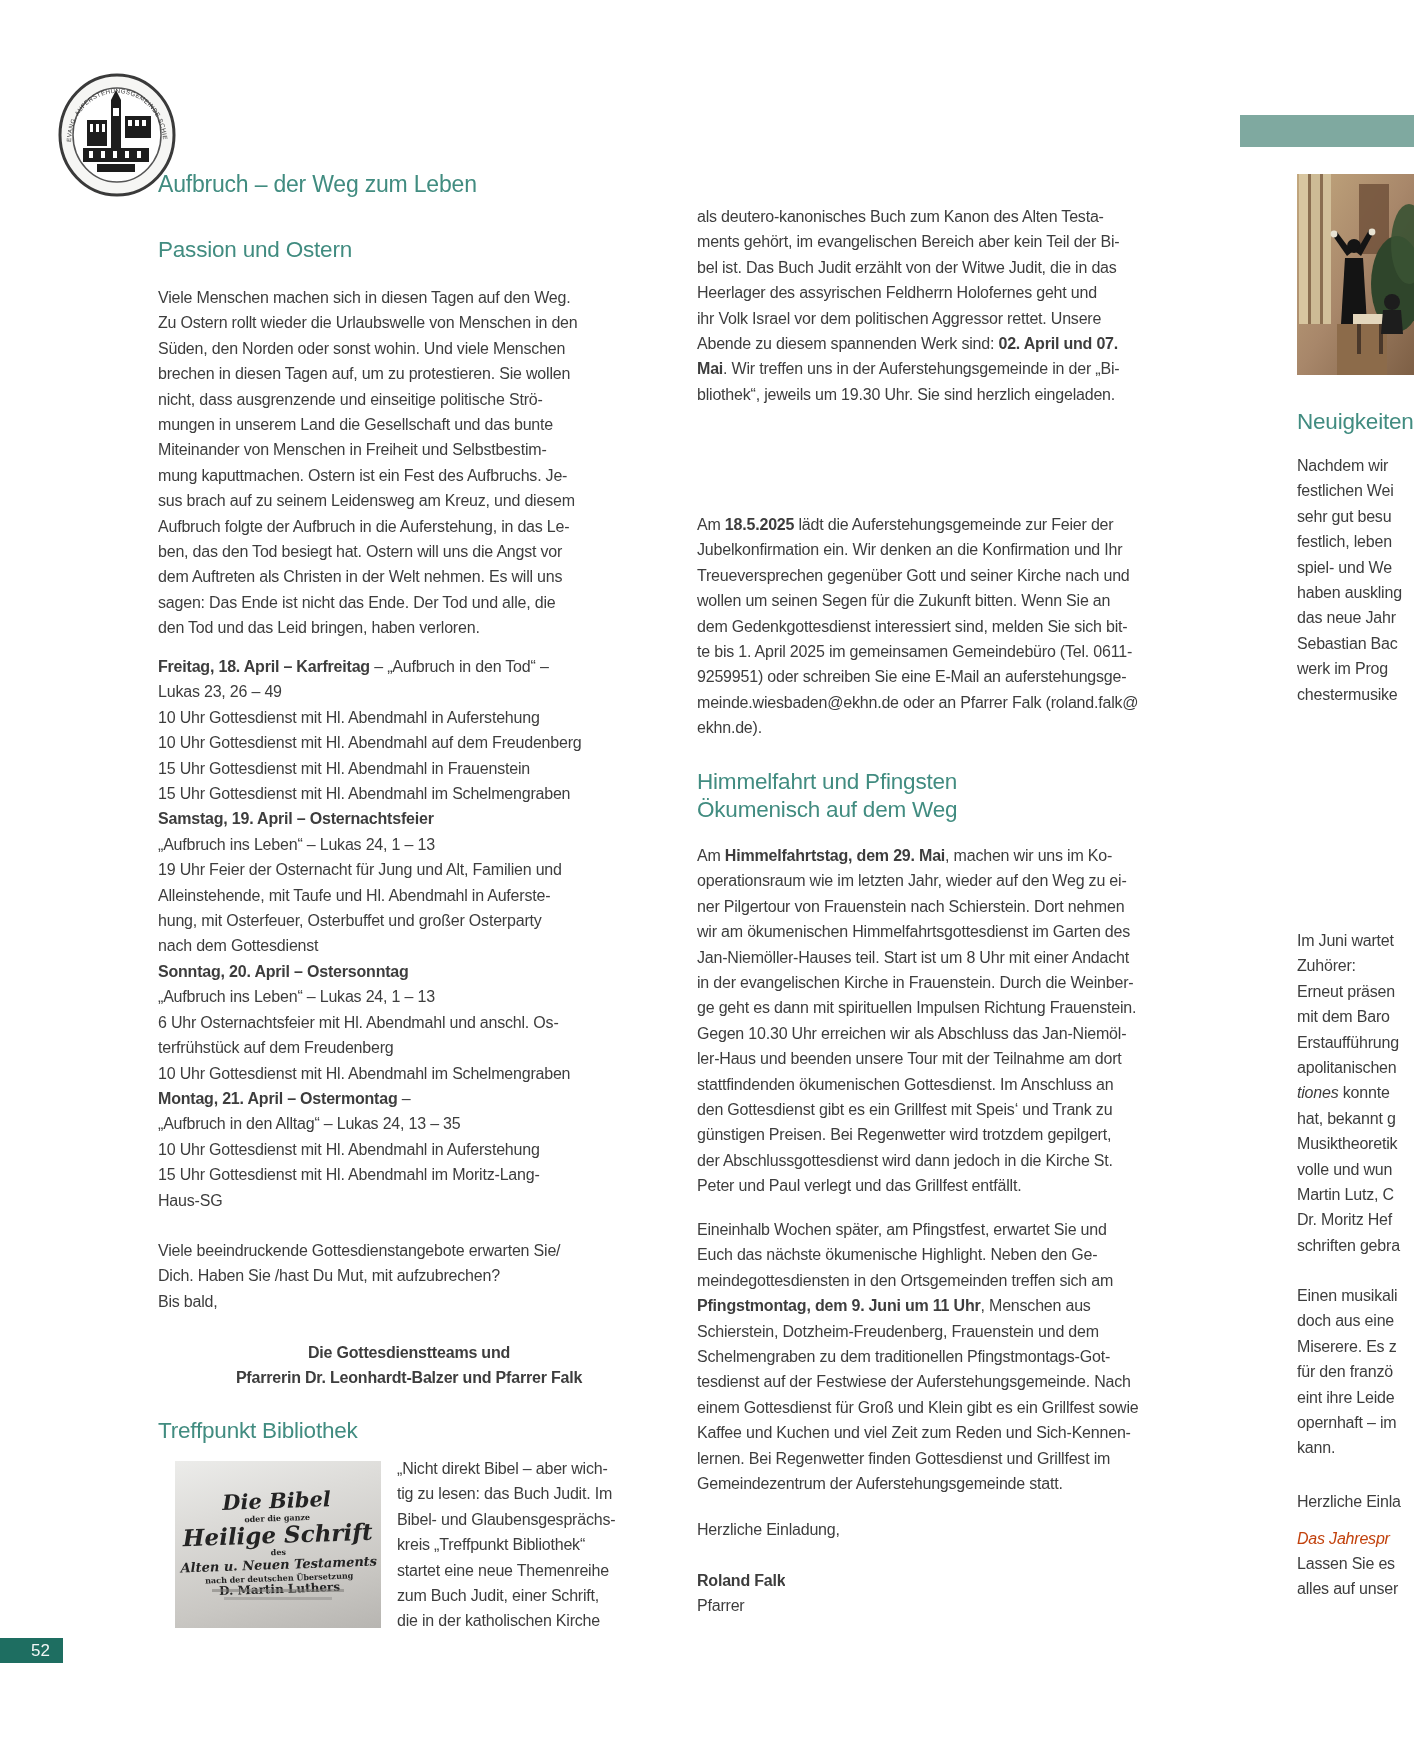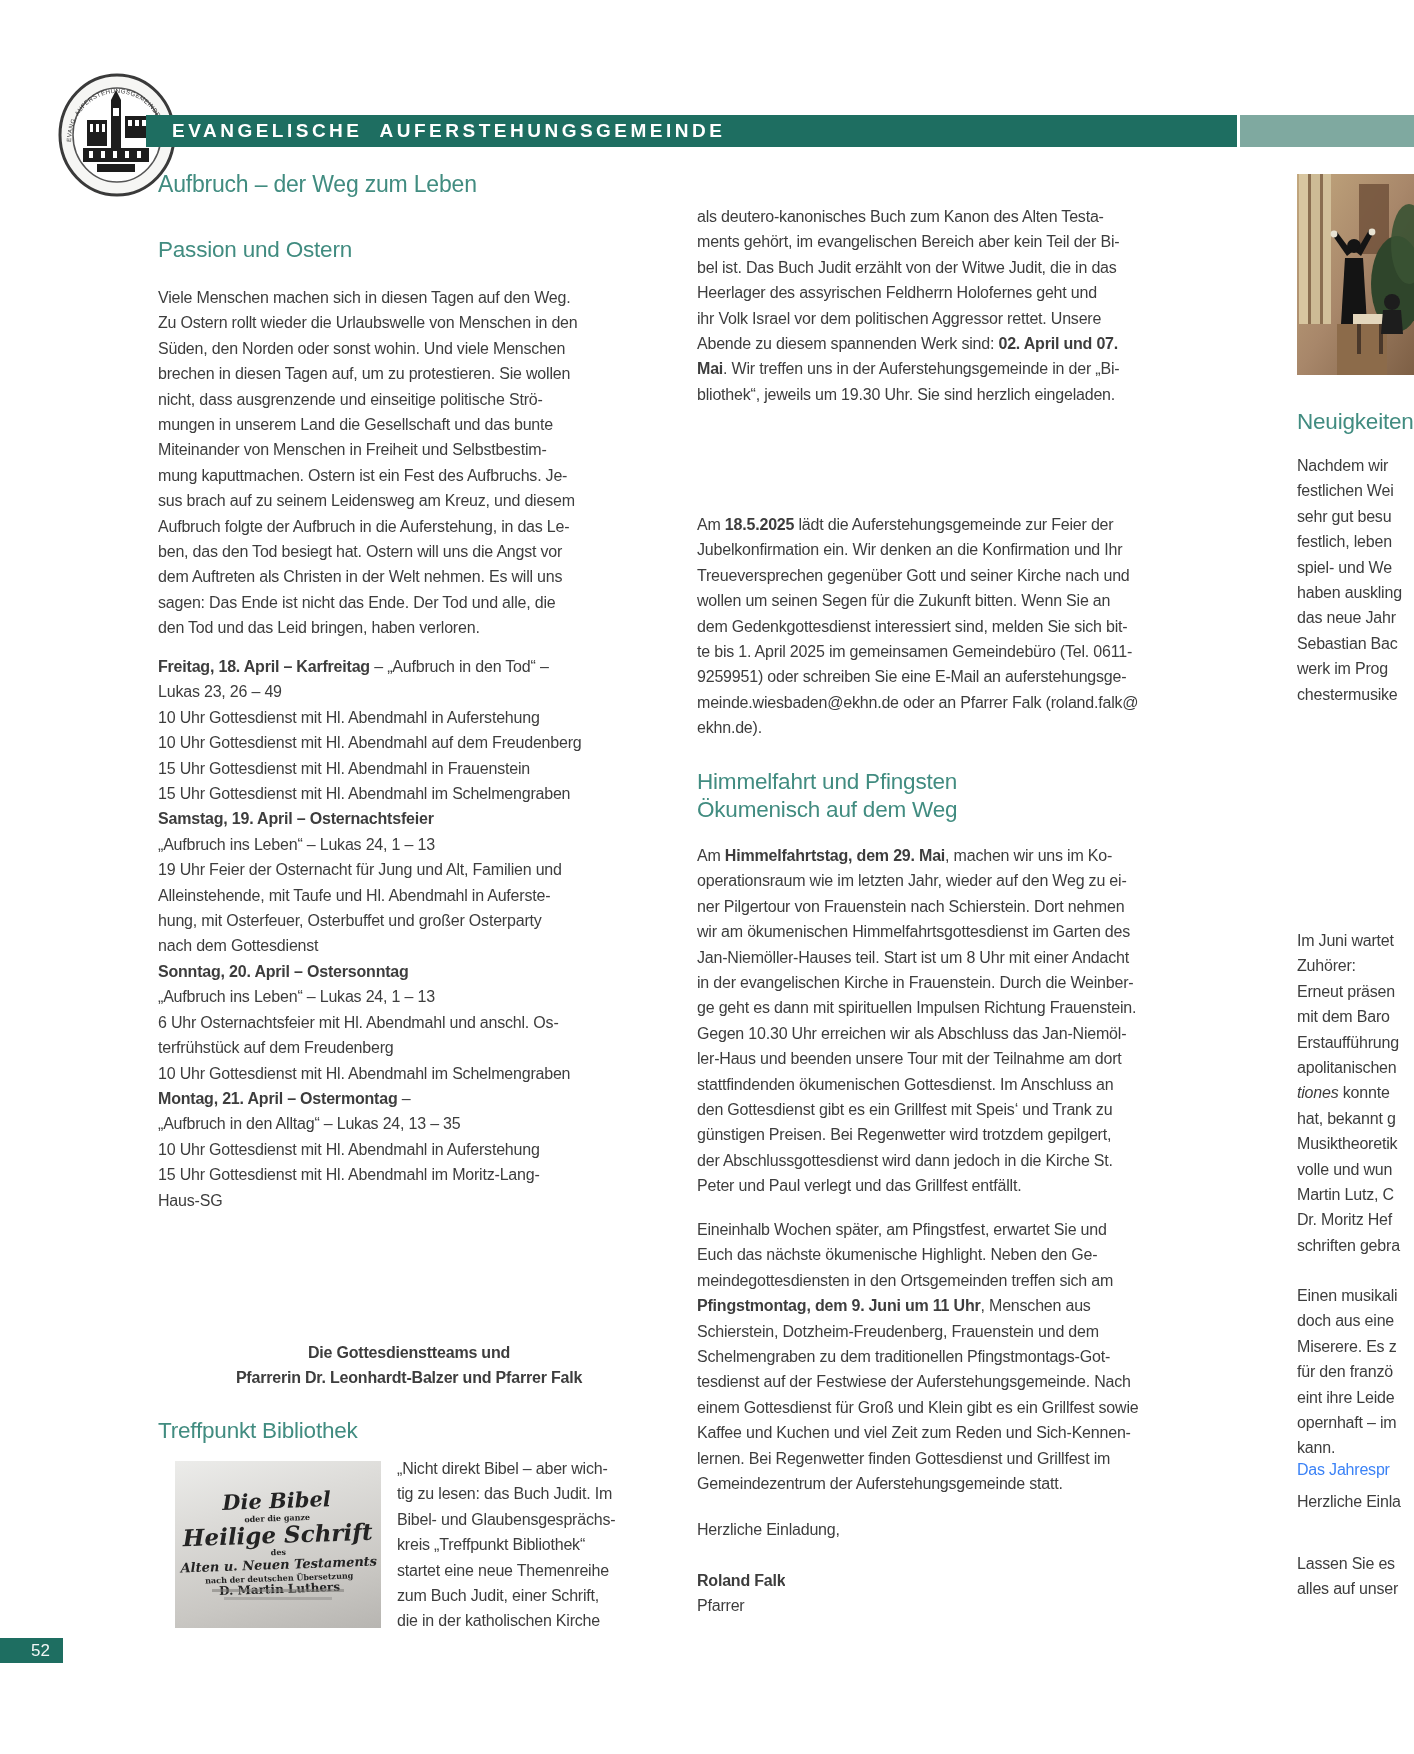--- a/index.html
+++ b/index.html
@@ -62,29 +62,27 @@
           <rect x="32" y="79" width="4" height="7"></rect>
             <rect x="44" y="79" width="4" height="7"></rect>
           <rect x="56" y="79" width="4" height="7"></rect>
             <rect x="68" y="79" width="4" height="7"></rect>
           <rect x="80" y="79" width="4" height="7"></rect>
         </g>
       </g>
     </svg>
   </div>
 
-  <div class="abs bar bar-dark" style="left:146px;top:115px;width:1091px;">
-    <span>EVANGELISCHE AUFERSTEHUNGSGEMEINDE</span>
-  </div>
   <div class="abs bar bar-light" style="left:1240px;top:115px;width:174px;"></div>
 
   <div class="abs teal-h" style="left:158px;top:170px;font-size:23px;">Aufbruch – der Weg zum Leben</div>
   <div class="abs teal-h" style="left:158px;top:236px;">Passion und Ostern</div>
   <div class="abs txt clip" style="left:158px;top:285px;width:502px;"><span>Viele Menschen machen sich in diesen Tagen auf den Weg.</span><br><span>Zu Ostern rollt wieder die Urlaubswelle von Menschen in den</span><br><span>Süden, den Norden oder sonst wohin. Und viele Menschen</span><br><span>brechen in diesen Tagen auf, um zu protestieren. Sie wollen</span><br><span>nicht, dass ausgrenzende und einseitige politische Strö-</span><br><span>mungen in unserem Land die Gesellschaft und das bunte</span><br><span>Miteinander von Menschen in Freiheit und Selbstbestim-</span><br><span>mung kaputtmachen. Ostern ist ein Fest des Aufbruchs. Je-</span><br><span>sus brach auf zu seinem Leidensweg am Kreuz, und diesem</span><br><span>Aufbruch folgte der Aufbruch in die Auferstehung, in das Le-</span><br><span>ben, das den Tod besiegt hat. Ostern will uns die Angst vor</span><br><span>dem Auftreten als Christen in der Welt nehmen. Es will uns</span><br><span>sagen: Das Ende ist nicht das Ende. Der Tod und alle, die</span><br><span>den Tod und das Leid bringen, haben verloren.</span></div>
   <div class="abs txt clip" style="left:158px;top:654px;width:502px;"><span class="b">Freitag, 18. April – Karfreitag</span><span> – „Aufbruch in den Tod“ –</span><br><span>Lukas 23, 26 – 49</span><br><span>10 Uhr Gottesdienst mit Hl. Abendmahl in Auferstehung</span><br><span>10 Uhr Gottesdienst mit Hl. Abendmahl auf dem Freudenberg</span><br><span>15 Uhr Gottesdienst mit Hl. Abendmahl in Frauenstein</span><br><span>15 Uhr Gottesdienst mit Hl. Abendmahl im Schelmengraben</span><br><span class="b">Samstag, 19. April – Osternachtsfeier</span><br><span>„Aufbruch ins Leben“ – Lukas 24, 1 – 13</span><br><span>19 Uhr Feier der Osternacht für Jung und Alt, Familien und</span><br><span>Alleinstehende, mit Taufe und Hl. Abendmahl in Auferste-</span><br><span>hung, mit Osterfeuer, Osterbuffet und großer Osterparty</span><br><span>nach dem Gottesdienst</span><br><span class="b">Sonntag, 20. April – Ostersonntag</span><br><span>„Aufbruch ins Leben“ – Lukas 24, 1 – 13</span><br><span>6 Uhr Osternachtsfeier mit Hl. Abendmahl und anschl. Os-</span><br><span>terfrühstück auf dem Freudenberg</span><br><span>10 Uhr Gottesdienst mit Hl. Abendmahl im Schelmengraben</span><br><span class="b">Montag, 21. April – Ostermontag</span><span> –</span><br><span>„Aufbruch in den Alltag“ – Lukas 24, 13 – 35</span><br><span>10 Uhr Gottesdienst mit Hl. Abendmahl in Auferstehung</span><br><span>15 Uhr Gottesdienst mit Hl. Abendmahl im Moritz-Lang-</span><br><span>Haus-SG</span></div>
+  <div class="abs txt clip" style="left:158px;top:1238px;width:502px;"><span>Viele beeindruckende Gottesdienstangebote erwarten Sie/</span><br><span>Dich. Haben Sie /hast Du Mut, mit aufzubrechen?</span><br><span>Bis bald,</span></div>
   <div class="abs txt clip" style="left:158px;top:1340px;width:502px;text-align:center;"><span class="b">Die Gottesdienstteams und</span><br><span class="b">Pfarrerin Dr. Leonhardt-Balzer und Pfarrer Falk</span></div>
   <div class="abs teal-h" style="left:158px;top:1417px;">Treffpunkt Bibliothek</div>
 
   <div class="abs bible clip" style="left:175px;top:1461px;width:206px;height:167px;">
     <div class="bible-inner">
       <div class="bl-big">Die Bibel</div>
       <div class="bl-tiny">oder die ganze</div>
       <div class="bl-big" style="font-size:23px;">Heilige Schrift</div>
       <div class="bl-tiny">des</div>
       <div class="bl-mid">Alten u. Neuen Testaments</div>
@@ -139,18 +137,18 @@
       <circle cx="95" cy="128" r="8" fill="#1d1d1d"></circle>
       <path d="M86 136 L104 136 L106 160 L84 160 Z" fill="#1d1d1d"></path>
     </svg>
   </div>
 
   <div class="abs teal-h clip" style="left:1297px;top:408px;width:117px;">Neuigkeiten</div>
   <div class="abs txt clip" style="left:1297px;top:453px;width:117px;"><span>Nachdem wir</span><br><span>festlichen Wei</span><br><span>sehr gut besu</span><br><span>festlich, leben</span><br><span>spiel- und We</span><br><span>haben auskling</span><br><span>das neue Jahr</span><br><span>Sebastian Bac</span><br><span>werk im Prog</span><br><span>chestermusike</span></div>
   <div class="abs txt clip" style="left:1297px;top:928px;width:117px;"><span>Im Juni wartet</span><br><span>Zuhörer:</span><br><span>Erneut präsen</span><br><span>mit dem Baro</span><br><span>Erstaufführung</span><br><span>apolitanischen</span><br><span class="i">tiones</span><span> konnte</span><br><span>hat, bekannt g</span><br><span>Musiktheoretik</span><br><span>volle und wun</span><br><span>Martin Lutz, C</span><br><span>Dr. Moritz Hef</span><br><span>schriften gebra</span></div>
   <div class="abs txt clip" style="left:1297px;top:1283px;width:117px;"><span>Einen musikali</span><br><span>doch aus eine</span><br><span>Miserere. Es z</span><br><span>für den franzö</span><br><span>eint ihre Leide</span><br><span>opernhaft – im</span><br><span>kann.</span></div>
   <div class="abs txt clip" style="left:1297px;top:1478px;width:117px;margin-top:11px;">Herzliche Einla</div>
-  <div class="abs txt clip" style="left:1297px;top:1457px;width:117px;color:#3b82f6;">Das Jahrespr</div>
+  <div class="abs txt clip" style="left:1297px;top:1526px;width:117px;color:#c2410c;font-style:italic;">Das Jahrespr</div>
   <div class="abs txt clip" style="left:1297px;top:1551px;width:117px;"><span>Lassen Sie es</span><br><span>alles auf unser</span></div>
 
   <div class="abs pagenum" style="left:0;top:1638px;width:63px;height:25px;">52</div>
 
 </div>
 
 </body></html>

